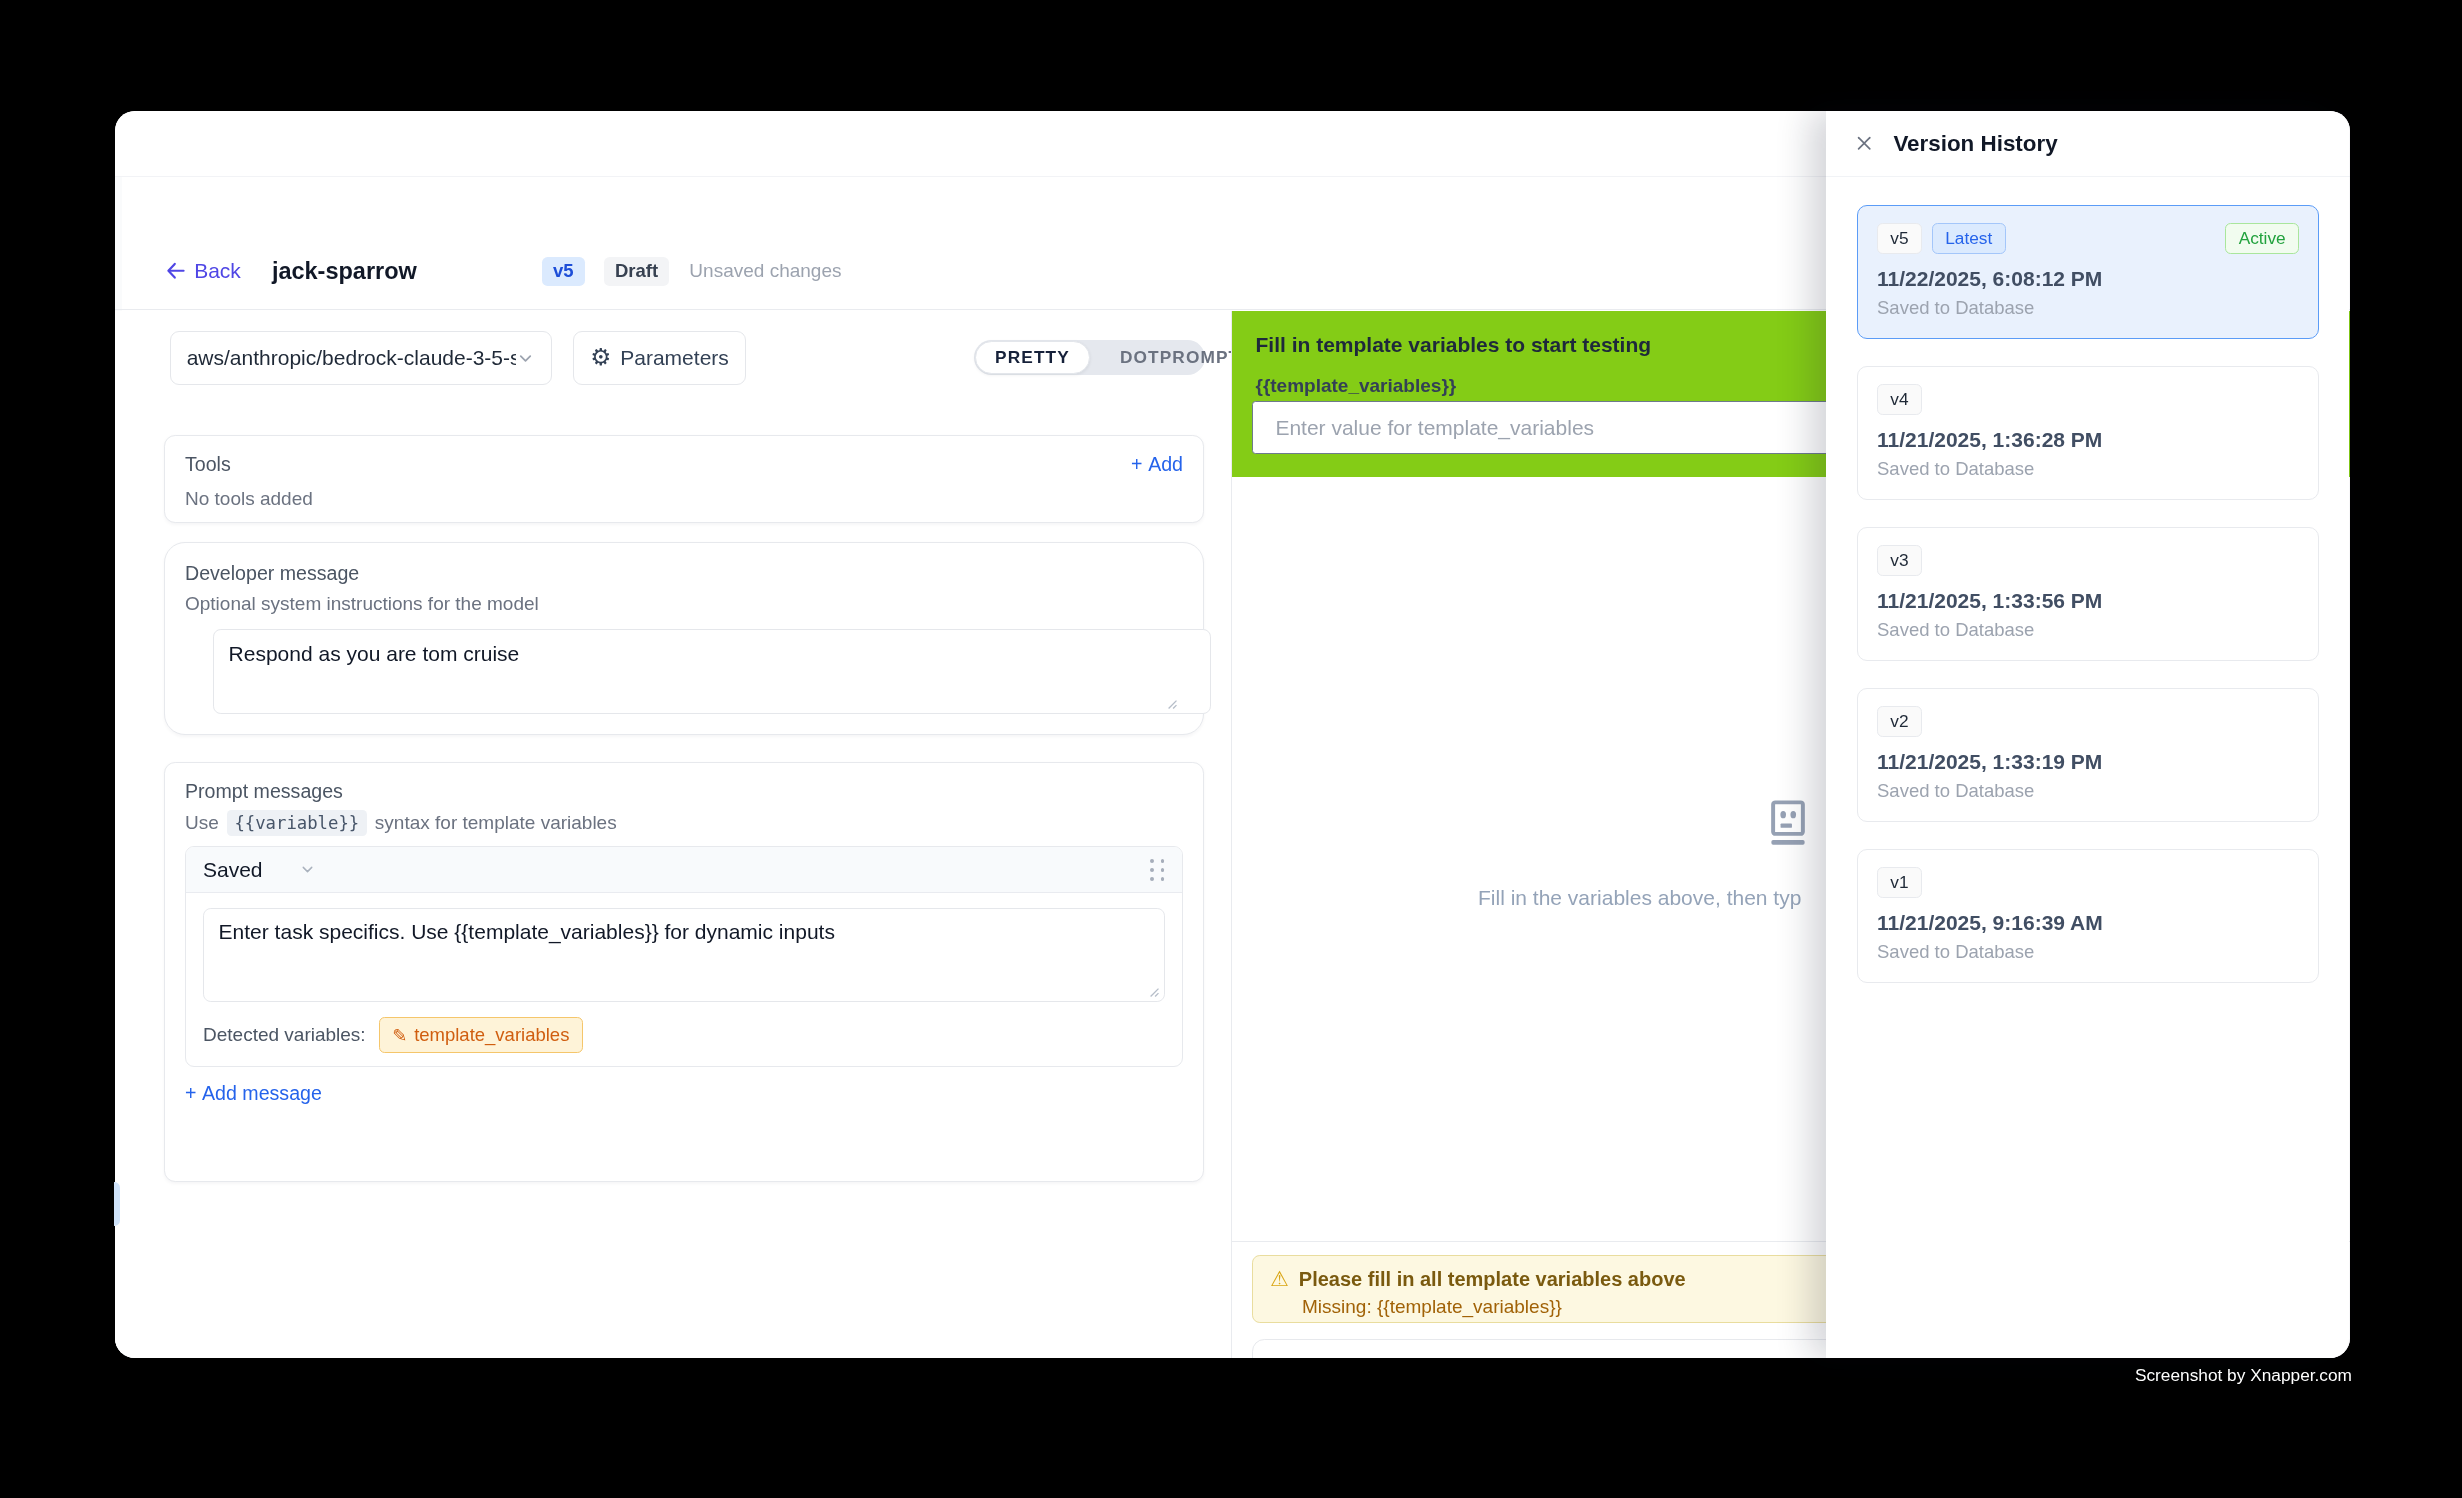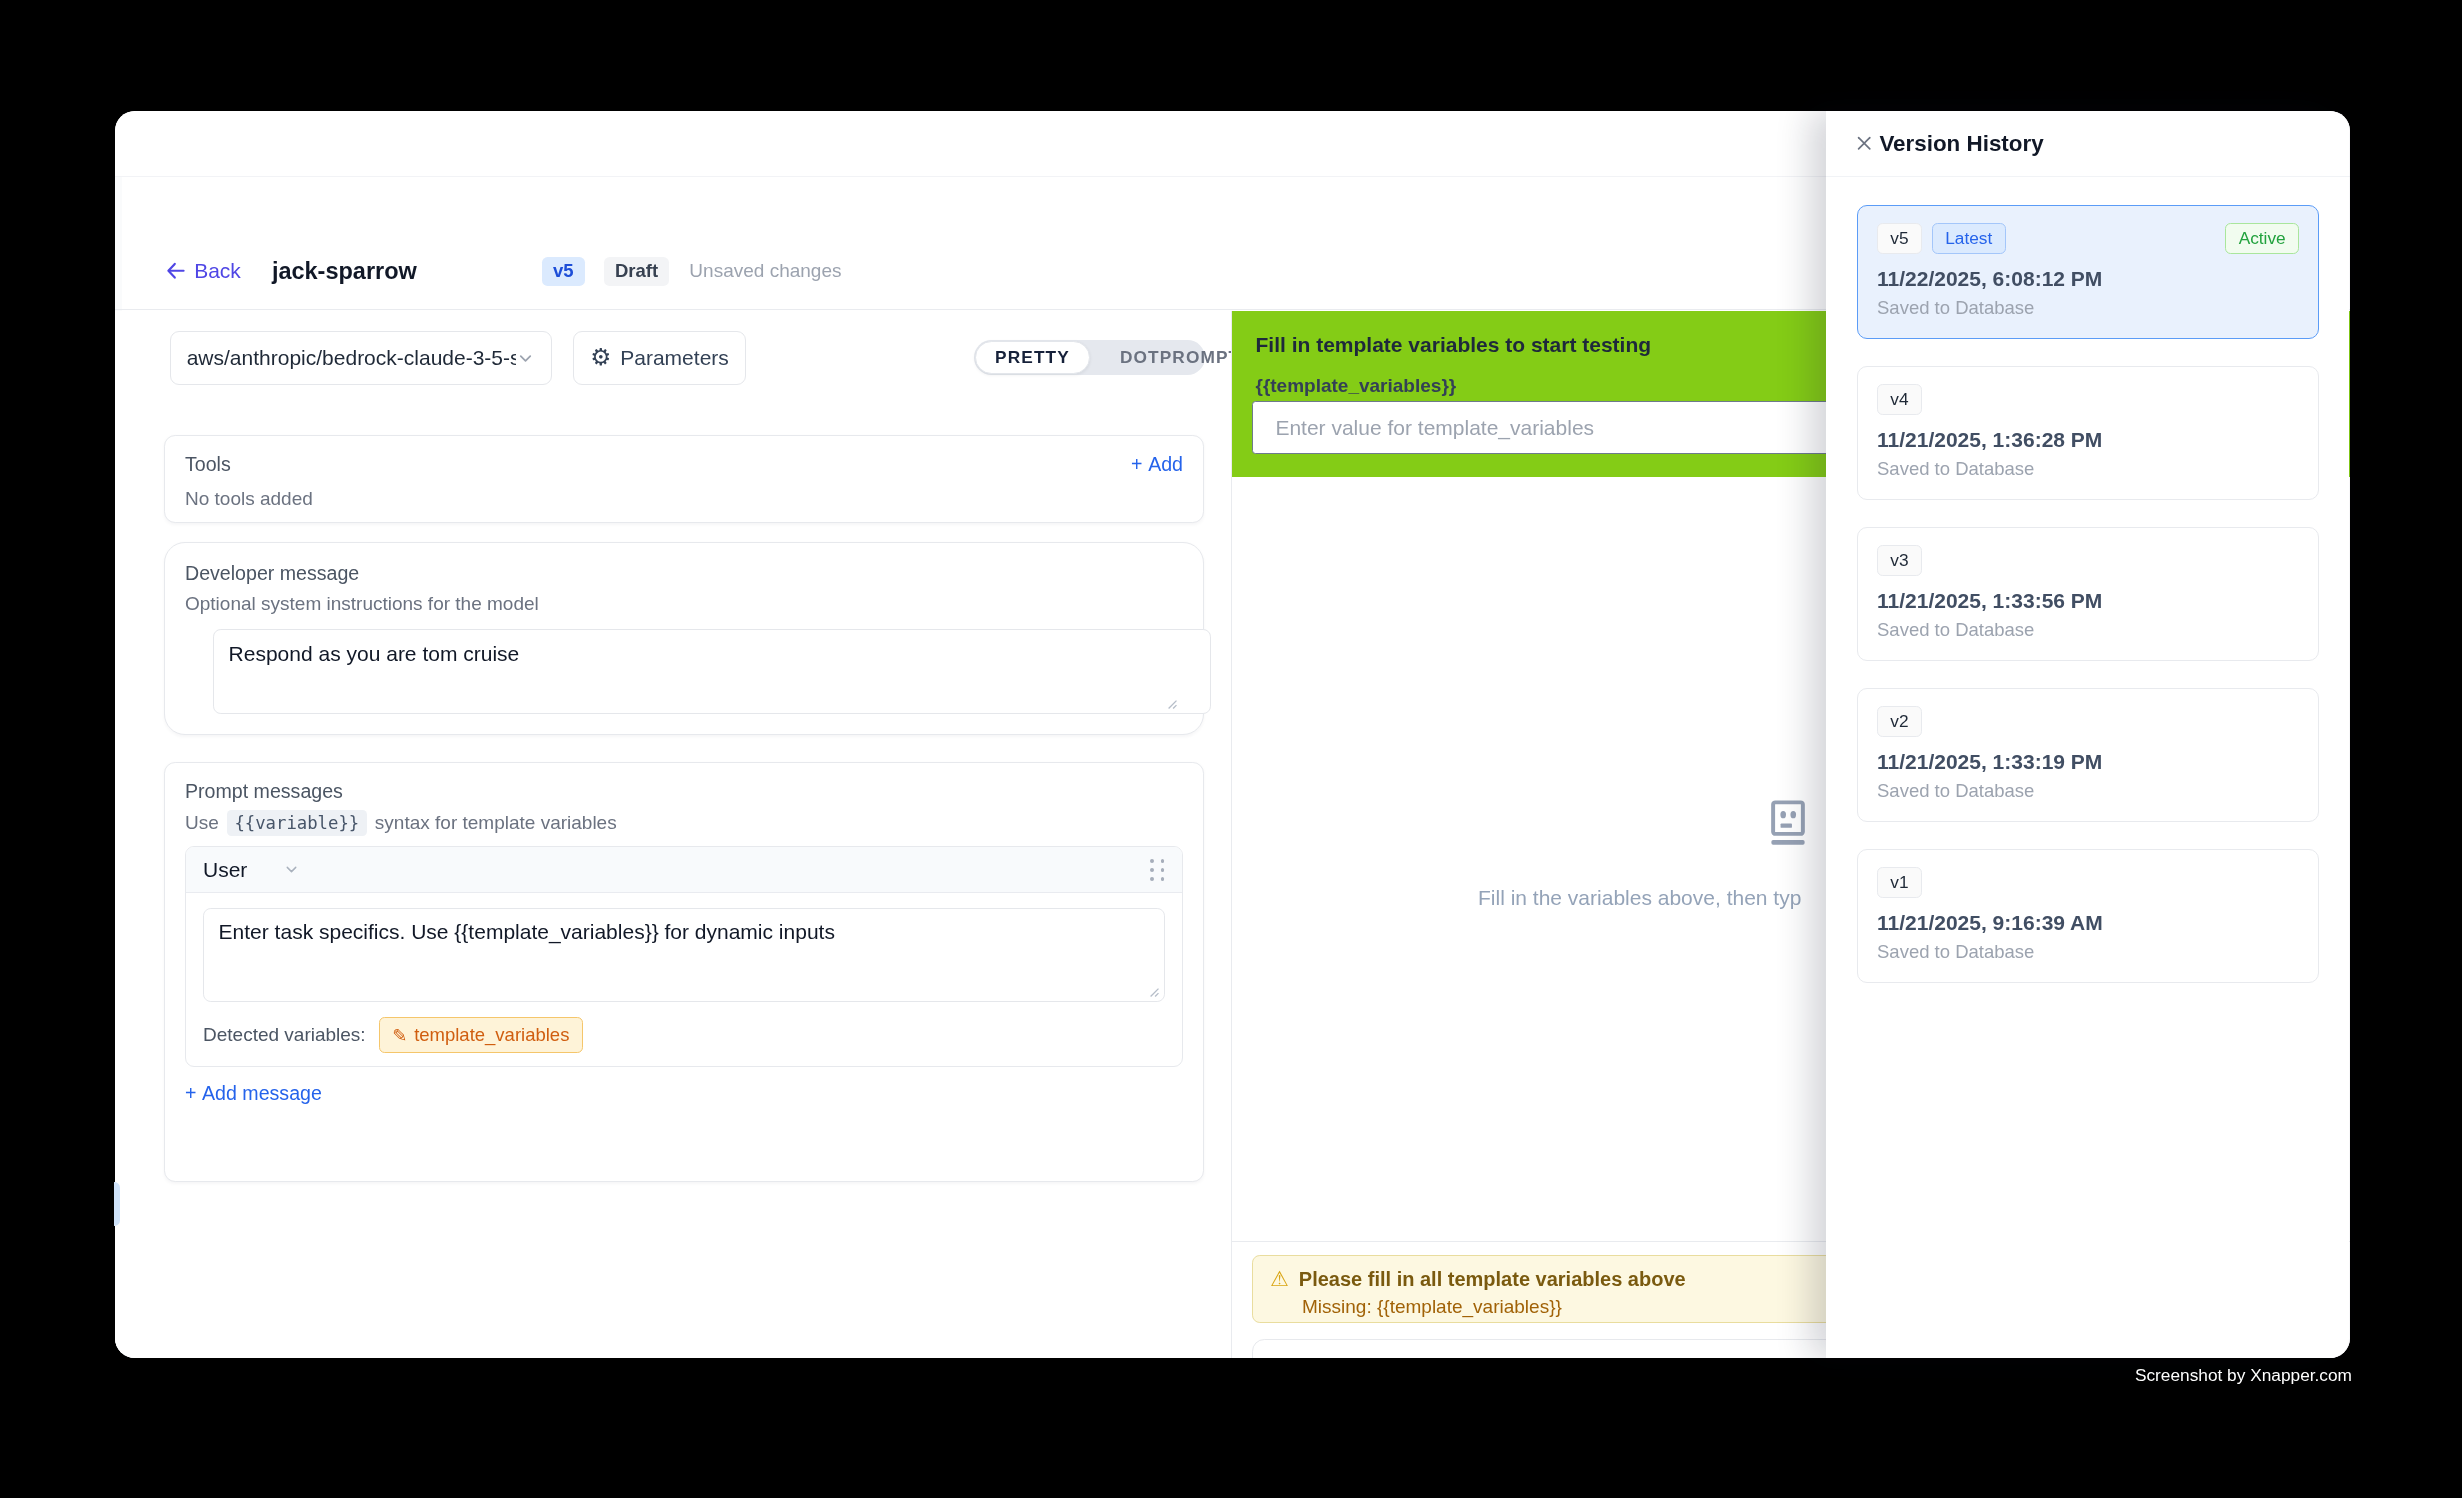--- a/index.html
+++ b/index.html
@@ -87,21 +87,21 @@
               border:1.1px solid #e9dd9e; border-radius:7.8px; padding:11.2px 17px; }
   .warn-head { display:flex; align-items:center; gap:10px; font-size:20px; font-weight:700; color:#7a5a0f; }
   .warn-icon { font-family:"DejaVu Sans", sans-serif; color:#d9a514; font-size:21px; }
   .warn-missing { margin-left:32px; margin-top:4.5px; font-size:19px; color:#a16207; }
   .chat-stub { position:absolute; left:20px; width:1072px; top:97px; height:50px; border:1.1px solid #e7e9ed; border-radius:12.3px; background:#fff; }
 
   
   .vh { position:absolute; left:1826px; top:111px; width:523px; height:1247px; background:#fff;
         border-radius:0 20px 20px 0; box-shadow:-15.7px 0 34px rgba(15,23,42,.18); }
   .vh-header { height:66px; border-bottom:1.1px solid #f1f3f6; display:flex; align-items:center; padding-left:27px; }
-  .vh-title { margin-left:4px; font-size:22.4px; font-weight:700; color:#111827; }
+  .vh-title { margin-left:18px; font-size:22.4px; font-weight:700; color:#111827; }
   .vh-list { padding:28px 30px 0 31px; }
   .vh-card { border:1.1px solid #e8eaee; border-radius:10px; padding:17px 19px 19px 19px; margin-bottom:27px; background:#fff; cursor:pointer; }
   .vh-card.active { background:#e9f1fd; border-color:#5b9cf7; }
   .vh-badges { display:flex; align-items:center; gap:10px; }
   .v-chip { display:inline-flex; align-items:center; height:31px; padding:0 12.3px; border-radius:5.6px; font-size:17.3px;
             background:#fafafa; border:1.1px solid #e8eaee; color:#1f2937; }
   .latest-chip { background:#dbeafe; border:1.1px solid #a3c6fa; color:#2563eb; border-radius:5.6px; height:31px;
                  display:inline-flex; align-items:center; padding:0 12.3px; font-size:17.3px; }
   .active-chip { margin-left:auto; background:#f1fcef; border:1.1px solid #a9e69c; color:#22a23e; border-radius:5.6px;
                  height:31px; display:inline-flex; align-items:center; padding:0 12.3px; font-size:17.3px; }
@@ -181,21 +181,21 @@
       <div class="card prompt-card">
         <div class="card-label">Prompt messages</div>
         <div class="hint-row">
           <span class="card-hint">Use</span>
           <span class="code-chip">{{variable}}</span>
           <span class="card-hint">syntax for template variables</span>
         </div>
 
         <div class="msg-box">
           <div class="role-row">
-            <span class="role-name">User</span>
+            <span class="role-name">Saved</span>
             <svg class="role-chevron" width="17" height="17" viewBox="0 0 24 24">
               <polyline points="6,9 12,15 18,9" fill="none" stroke="#a9b1bd" stroke-width="2" stroke-linecap="round" stroke-linejoin="round"></polyline>
             </svg>
             <span class="drag-dots">
               <i></i>
                 <i></i>
                 <i></i>
                 <i></i>
                 <i></i>
                 <i></i>

